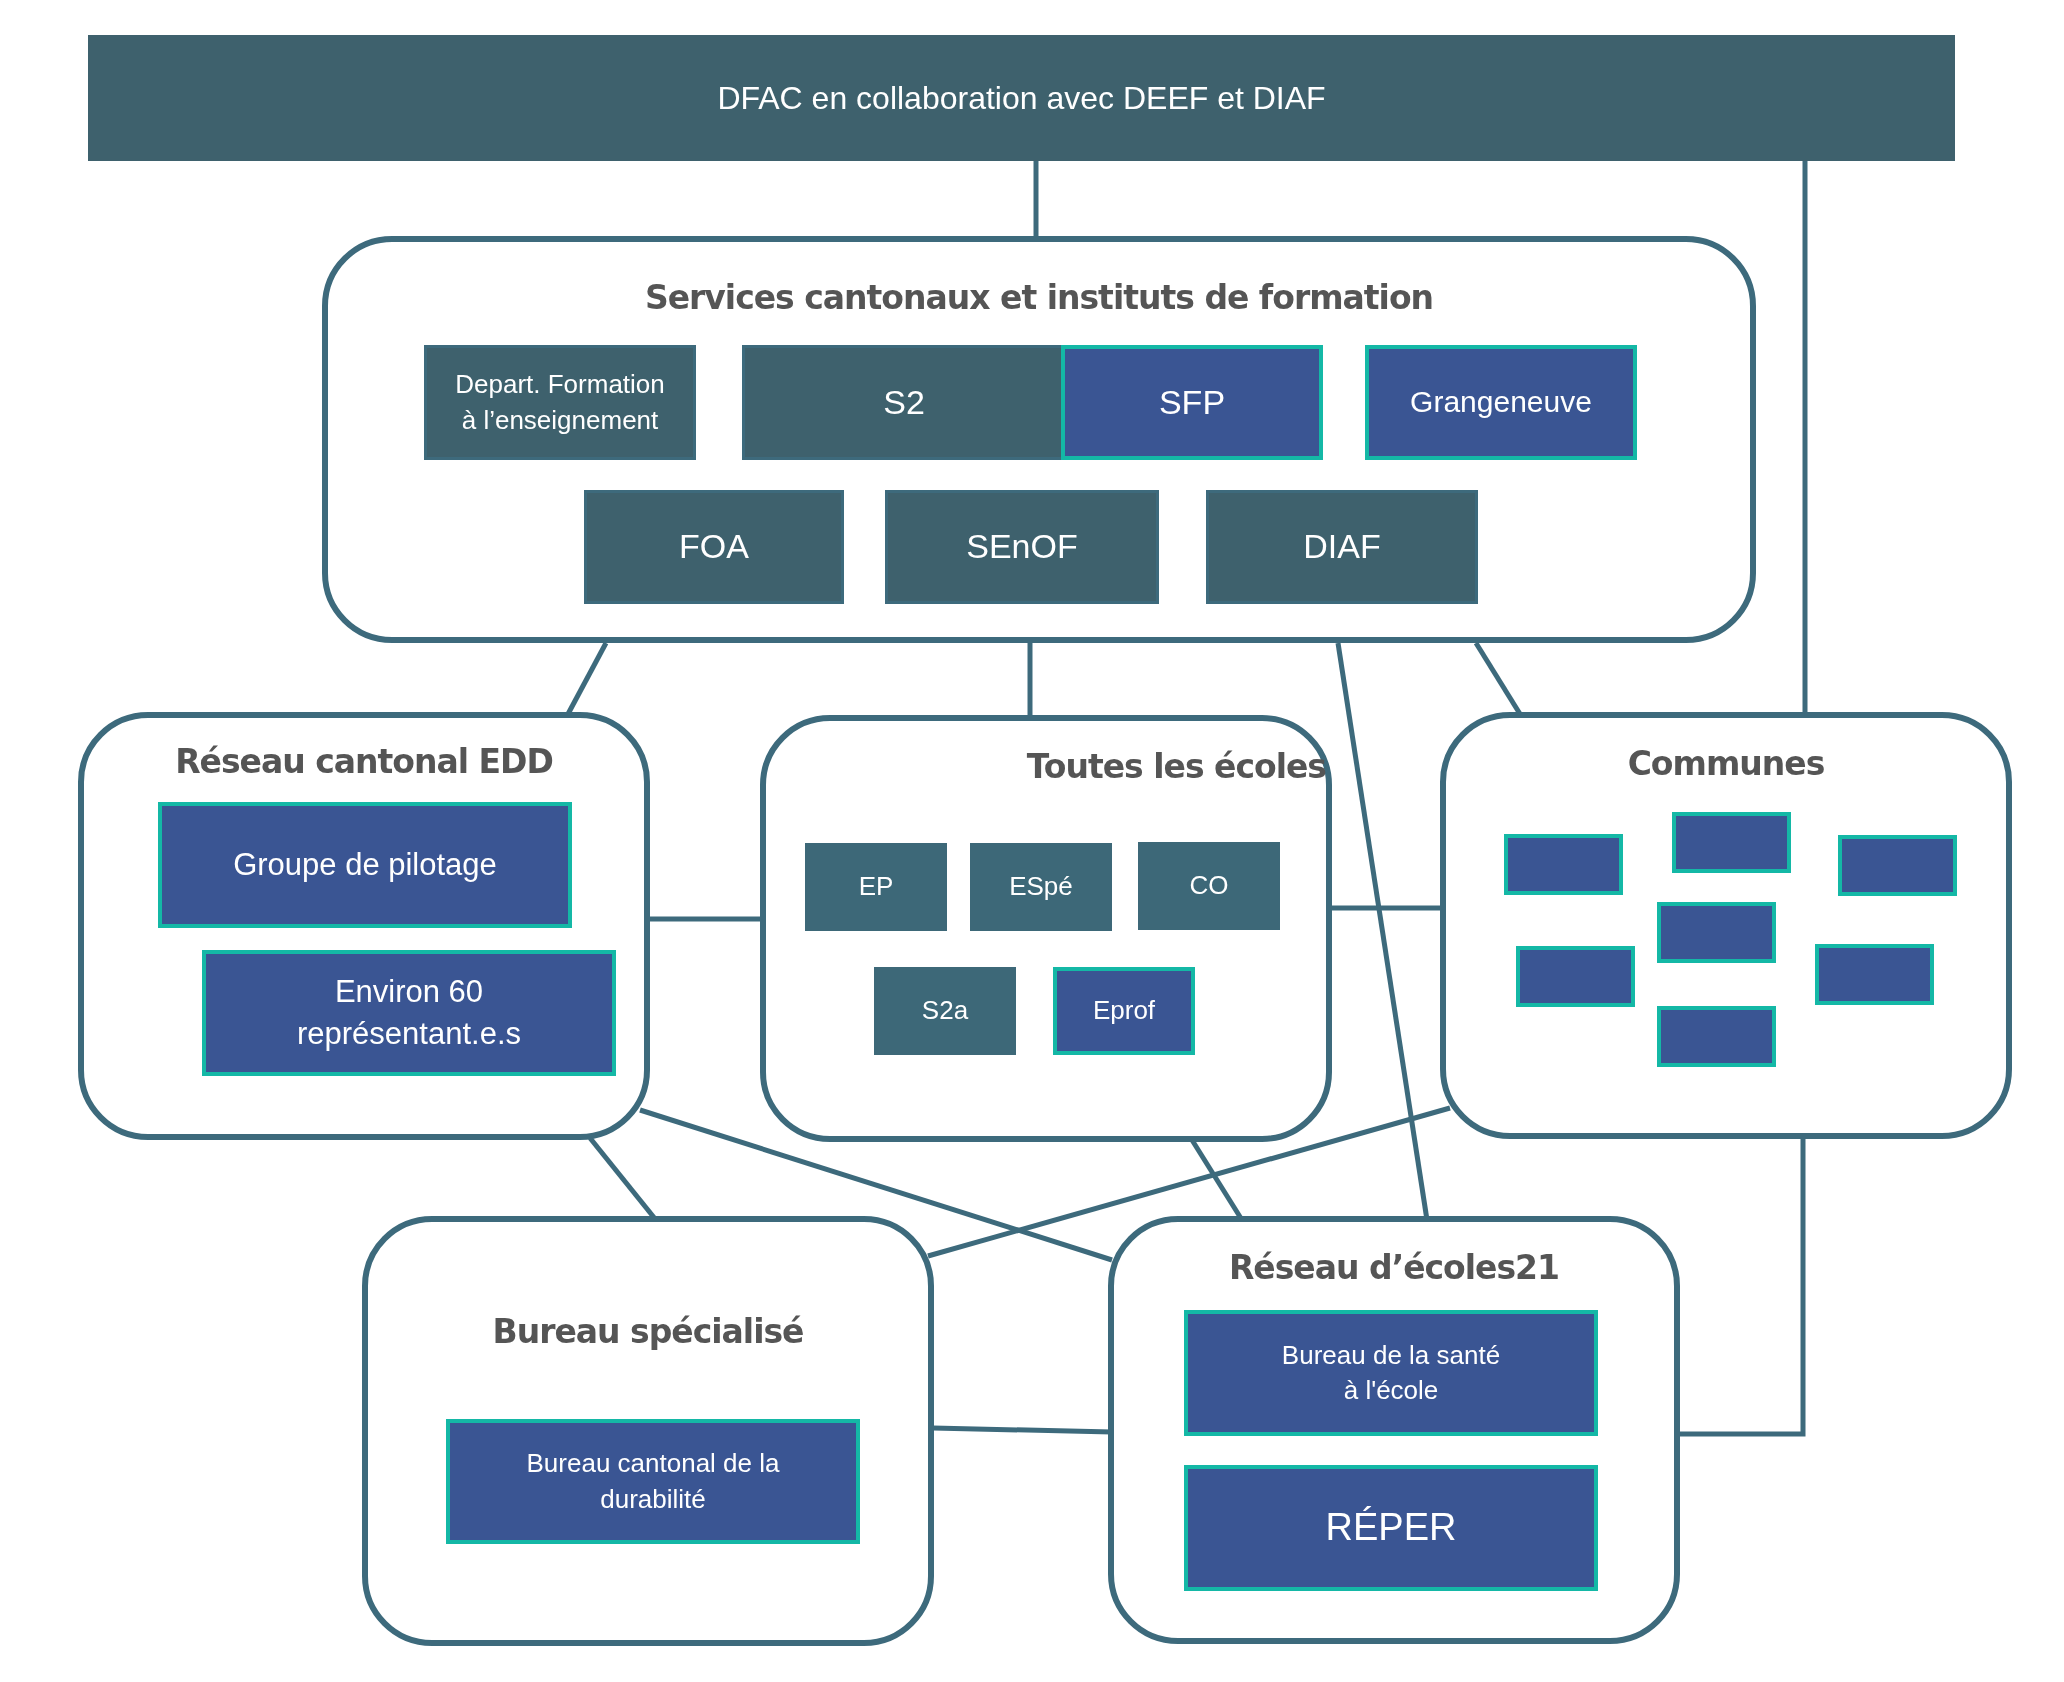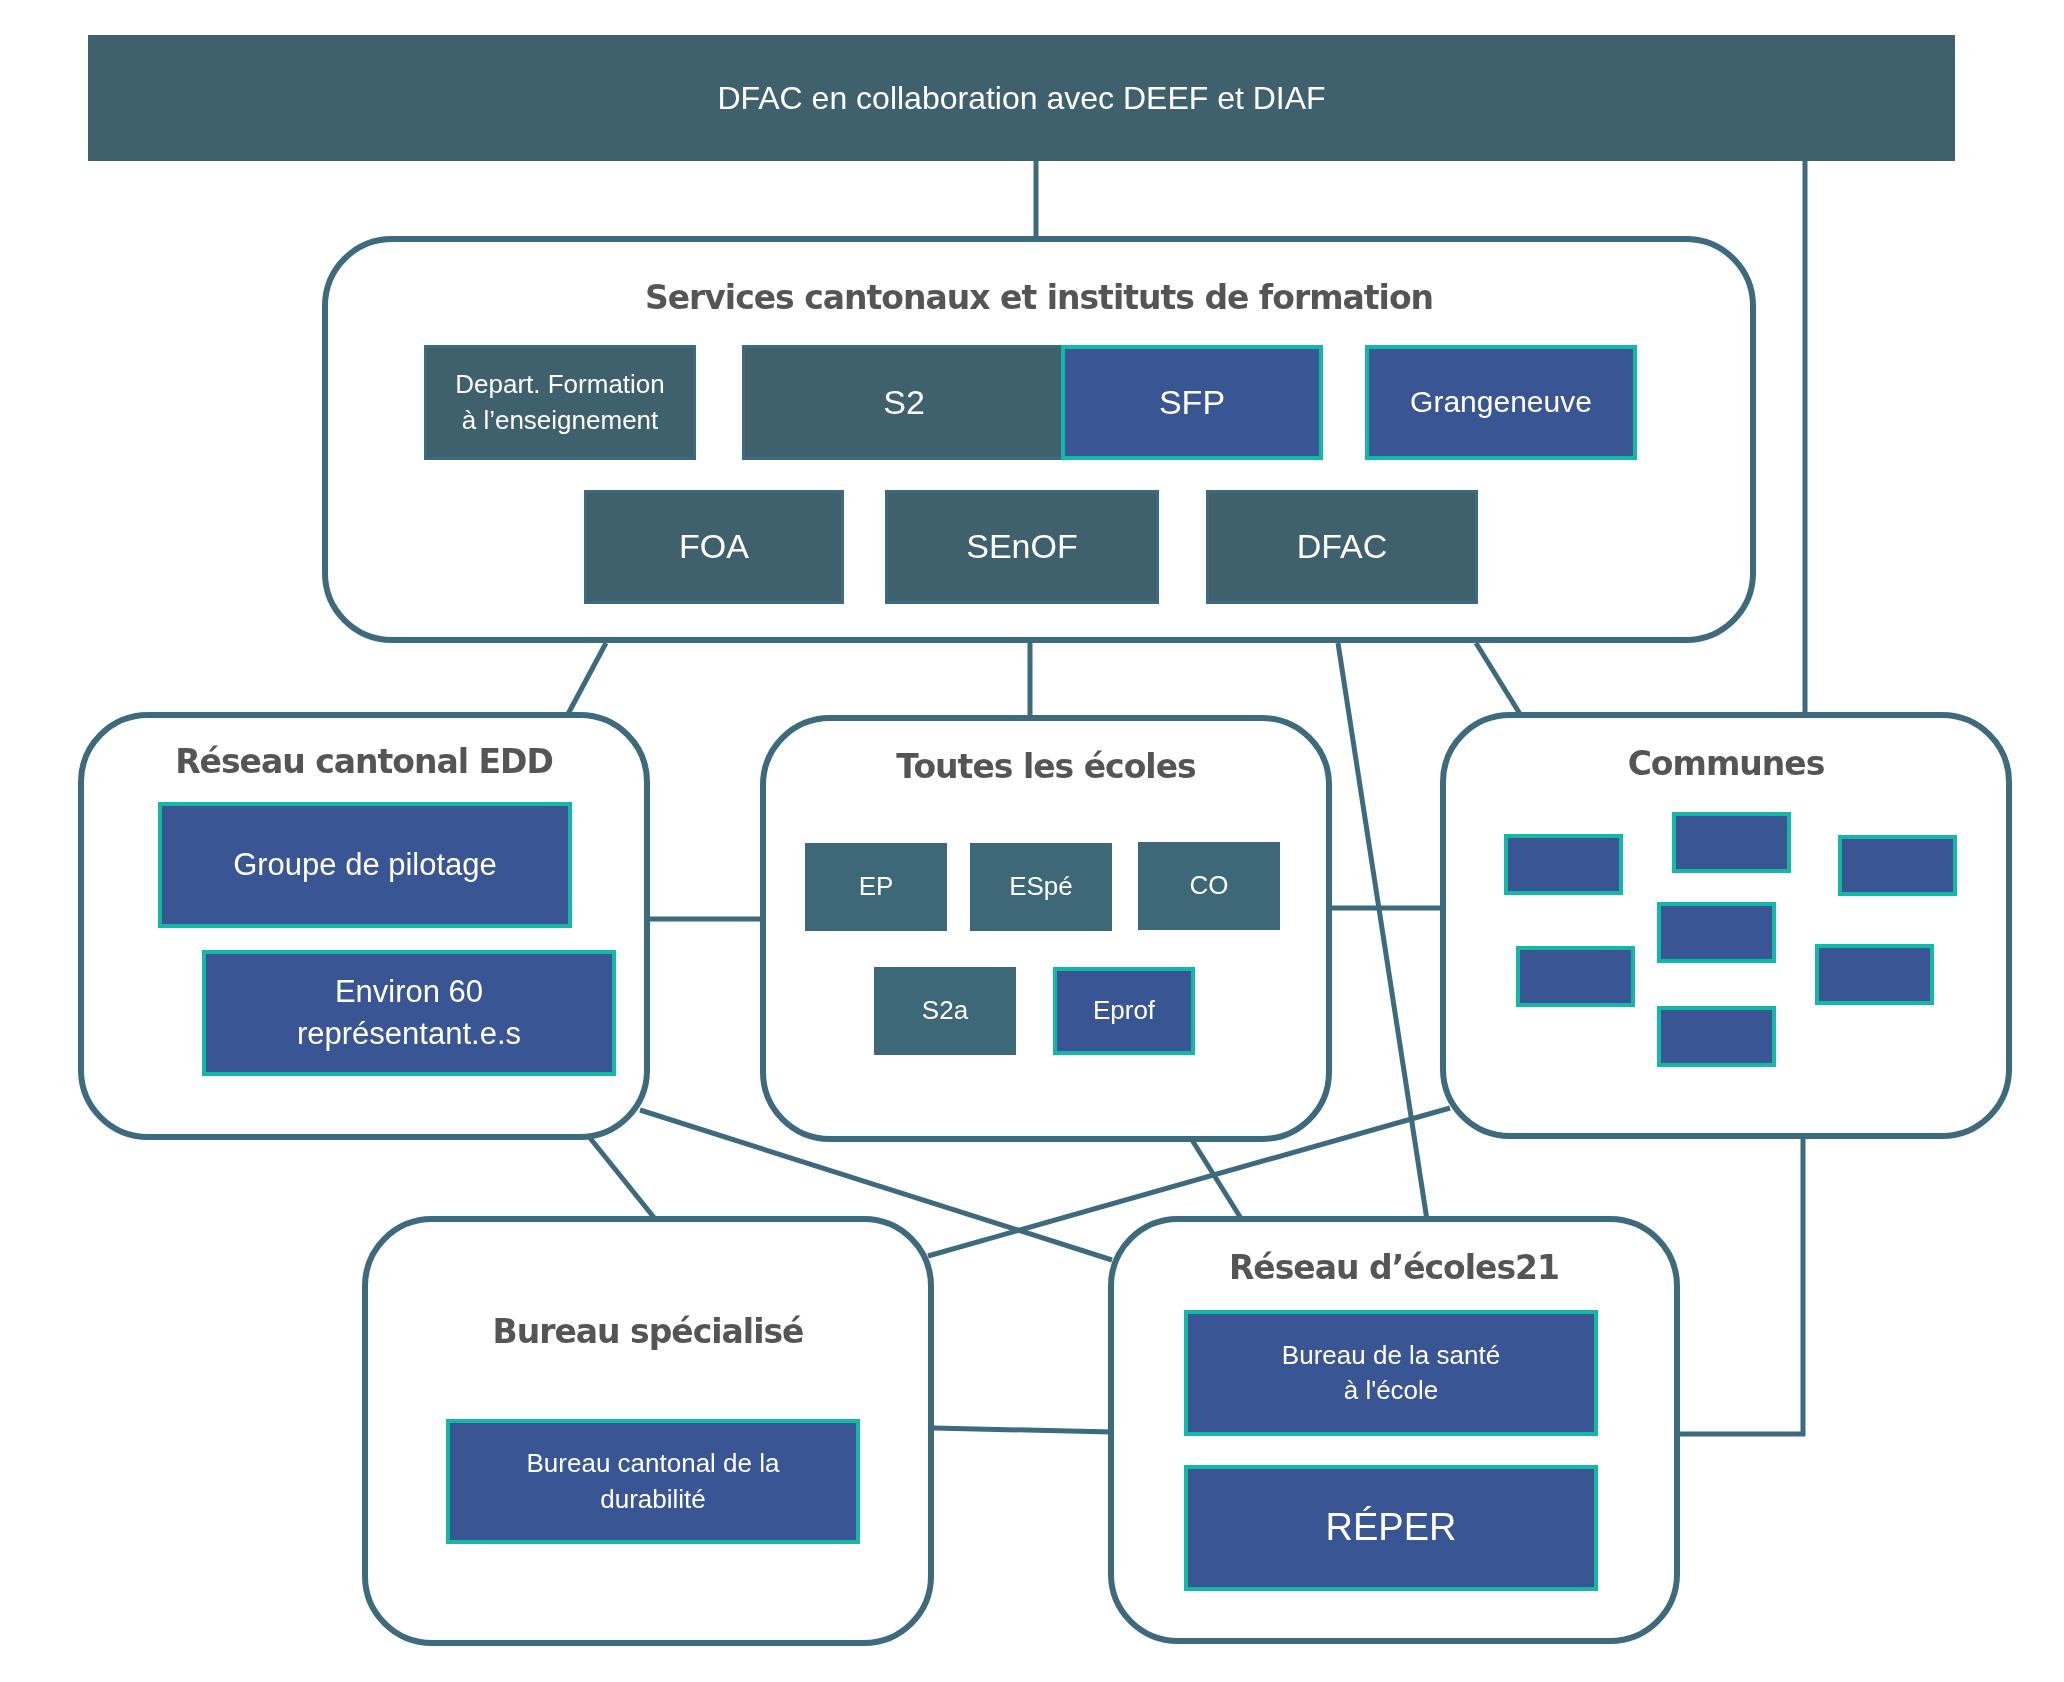--- a/index.html
+++ b/index.html
@@ -42,31 +42,31 @@
 <div class="group" style="left:322px;top:236px;width:1434px;height:407px;">
   <div class="group-title" style="top:36px;">Services cantonaux et instituts de formation</div>
 </div>
 <div class="unit teal" style="left:424px;top:345px;width:272px;height:115px;font-size:26px;white-space:pre-line;">Depart. Formation
 à l’enseignement</div>
 <div class="unit teal" style="left:742px;top:345px;width:324px;height:115px;font-size:34px;">S2</div>
 <div class="unit blue" style="left:1061px;top:345px;width:262px;height:115px;font-size:34px;">SFP</div>
 <div class="unit blue" style="left:1365px;top:345px;width:272px;height:115px;font-size:30px;">Grangeneuve</div>
 <div class="unit teal" style="left:584px;top:490px;width:260px;height:114px;font-size:34px;">FOA</div>
 <div class="unit teal" style="left:885px;top:490px;width:274px;height:114px;font-size:34px;">SEnOF</div>
-<div class="unit teal" style="left:1206px;top:490px;width:272px;height:114px;font-size:34px;">DFAC</div>
+<div class="unit teal" style="left:1206px;top:490px;width:272px;height:114px;font-size:34px;">DIAF</div>
 
 <div class="group" style="left:78px;top:712px;width:572px;height:428px;">
   <div class="group-title" style="top:24px;">Réseau cantonal EDD</div>
 </div>
 <div class="unit blue" style="left:158px;top:802px;width:414px;height:126px;font-size:31px;">Groupe de pilotage</div>
 <div class="unit blue" style="left:158px;top:950px;width:414px;height:126px;font-size:31px;white-space:pre-line;margin-left:44px;">Environ 60
 représentant.e.s</div>
 
 <div class="group" style="left:760px;top:715px;width:572px;height:427px;">
-  <div class="group-title" style="top:26px;">Toutes les écoles</div>
+  <div class="group-title" style="top:26px;text-align:right;">Toutes les écoles</div>
 </div>
 <div class="unit teal2" style="left:805px;top:843px;width:142px;height:88px;font-size:26px;">EP</div>
 <div class="unit teal2" style="left:970px;top:843px;width:142px;height:88px;font-size:26px;">ESpé</div>
 <div class="unit teal2" style="left:1138px;top:842px;width:142px;height:88px;font-size:26px;">CO</div>
 <div class="unit teal2" style="left:874px;top:967px;width:142px;height:88px;font-size:26px;">S2a</div>
 <div class="unit blue" style="left:1053px;top:967px;width:142px;height:88px;font-size:26px;">Eprof</div>
 
 <div class="group" style="left:1440px;top:712px;width:572px;height:427px;">
   <div class="group-title" style="top:26px;">Communes</div>
 </div>

